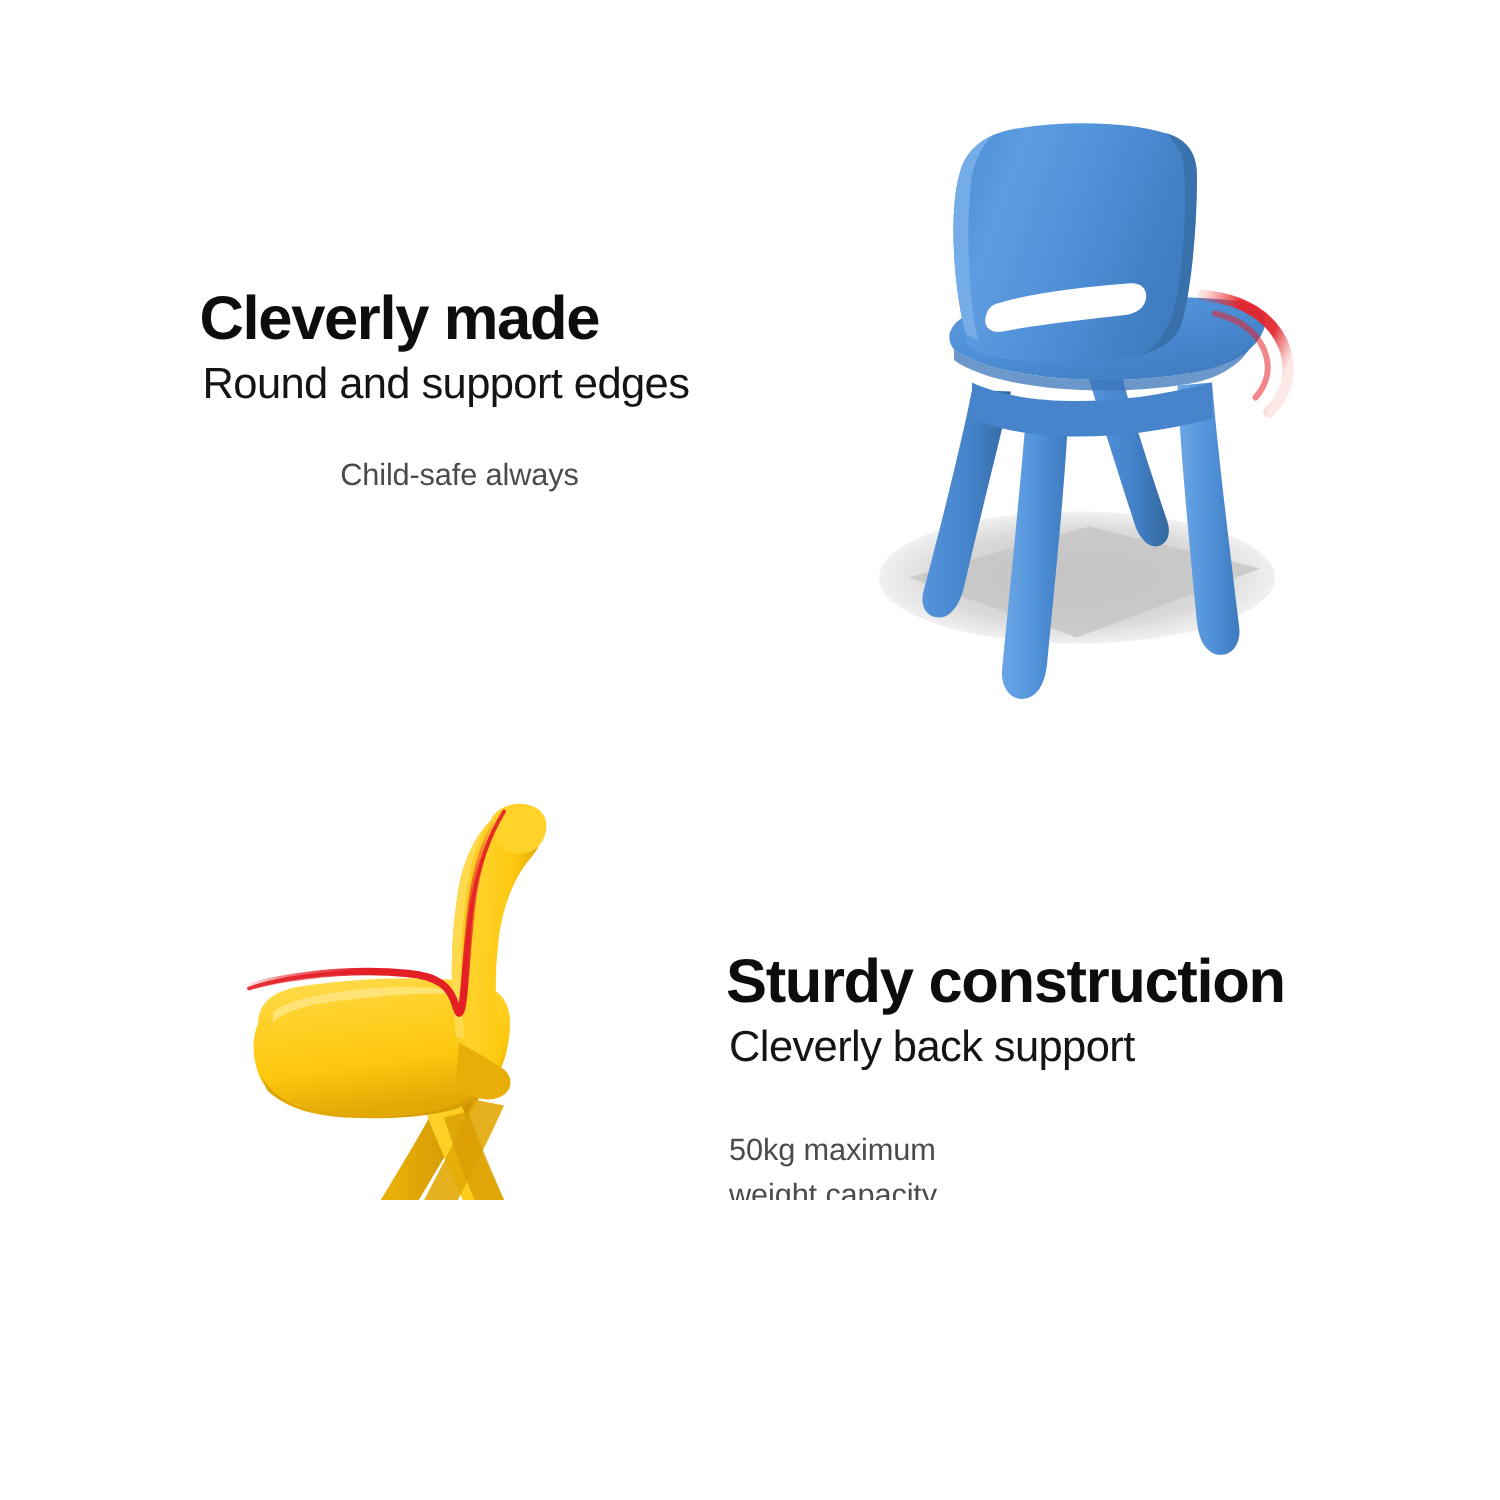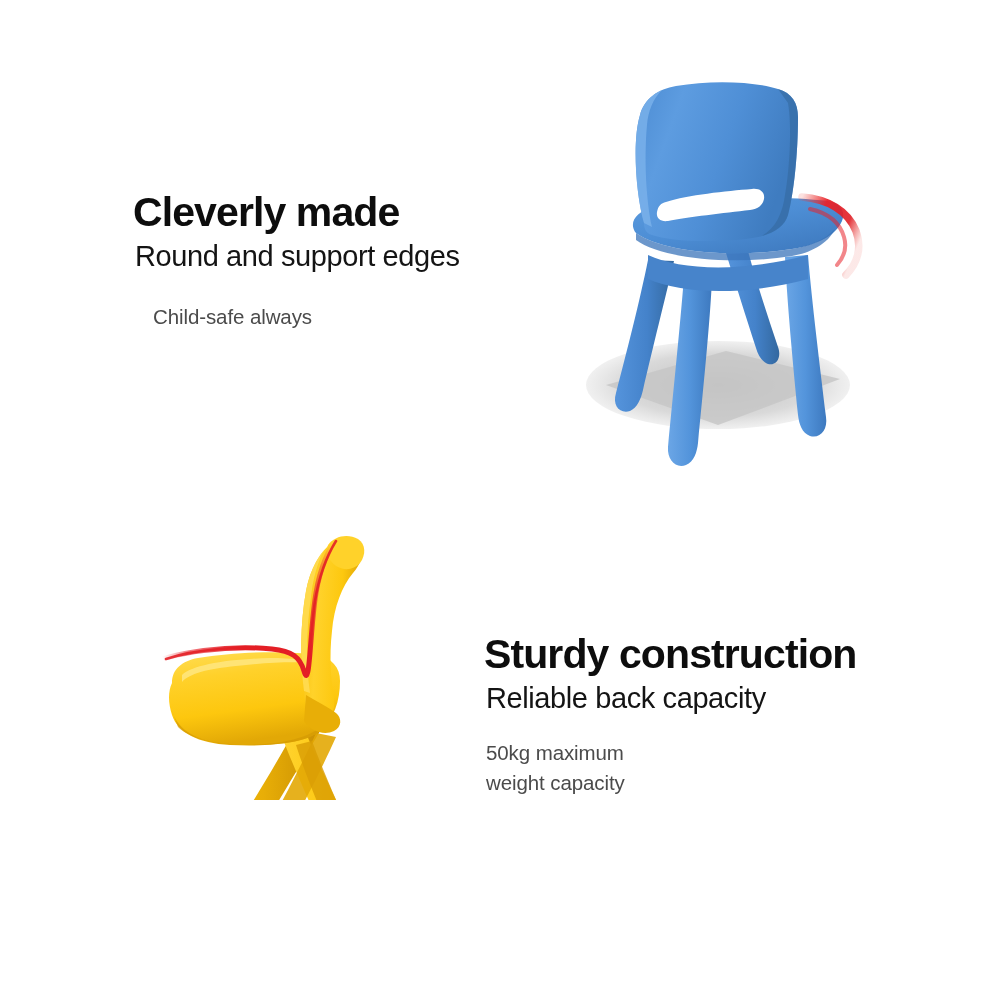--- a/index.html
+++ b/index.html
@@ -45,25 +45,25 @@
     font-size: 20.5px;
     line-height: 1.42;
     color: #4b4b4b;
     letter-spacing: -0.1px;
     margin: 0;
     white-space: pre-line;
   }
 
   #block-cleverly { left: 133px; top: 192px; }
   #block-cleverly .subhead { margin-top: 7px; margin-left: 2px; }
-  #block-cleverly .bodytext { margin-top: 30px; margin-left: 20px; }
+  #block-cleverly .bodytext { margin-top: 30px; margin-left: 20px; text-align: center; }
 
   #block-sturdy { left: 484px; top: 634px; }
   #block-sturdy .subhead { margin-top: 7px; margin-left: 2px; }
-  #block-sturdy .bodytext { margin-top: 24px; margin-left: 2px; }
+  #block-sturdy .bodytext { margin-top: 38px; margin-left: 2px; }
 
   
   .chair-figure {
     position: absolute;
   }
   #figure-blue-chair {
     left: 540px;
     top: 55px;
     width: 360px;
     height: 410px;
@@ -282,18 +282,18 @@
   </div>
 
   <div class="text-block" id="block-cleverly">
     <h2 class="headline">Cleverly made</h2>
     <p class="subhead">Round and support edges</p>
     <p class="bodytext">Child-safe always</p>
   </div>
 
   <div class="text-block" id="block-sturdy">
     <h2 class="headline">Sturdy construction</h2>
-    <p class="subhead">Reliable back capacity</p>
+    <p class="subhead">Cleverly back support</p>
     <p class="bodytext">50kg maximum
 weight capacity</p>
   </div>
 
 </div>
 
 </body></html>

